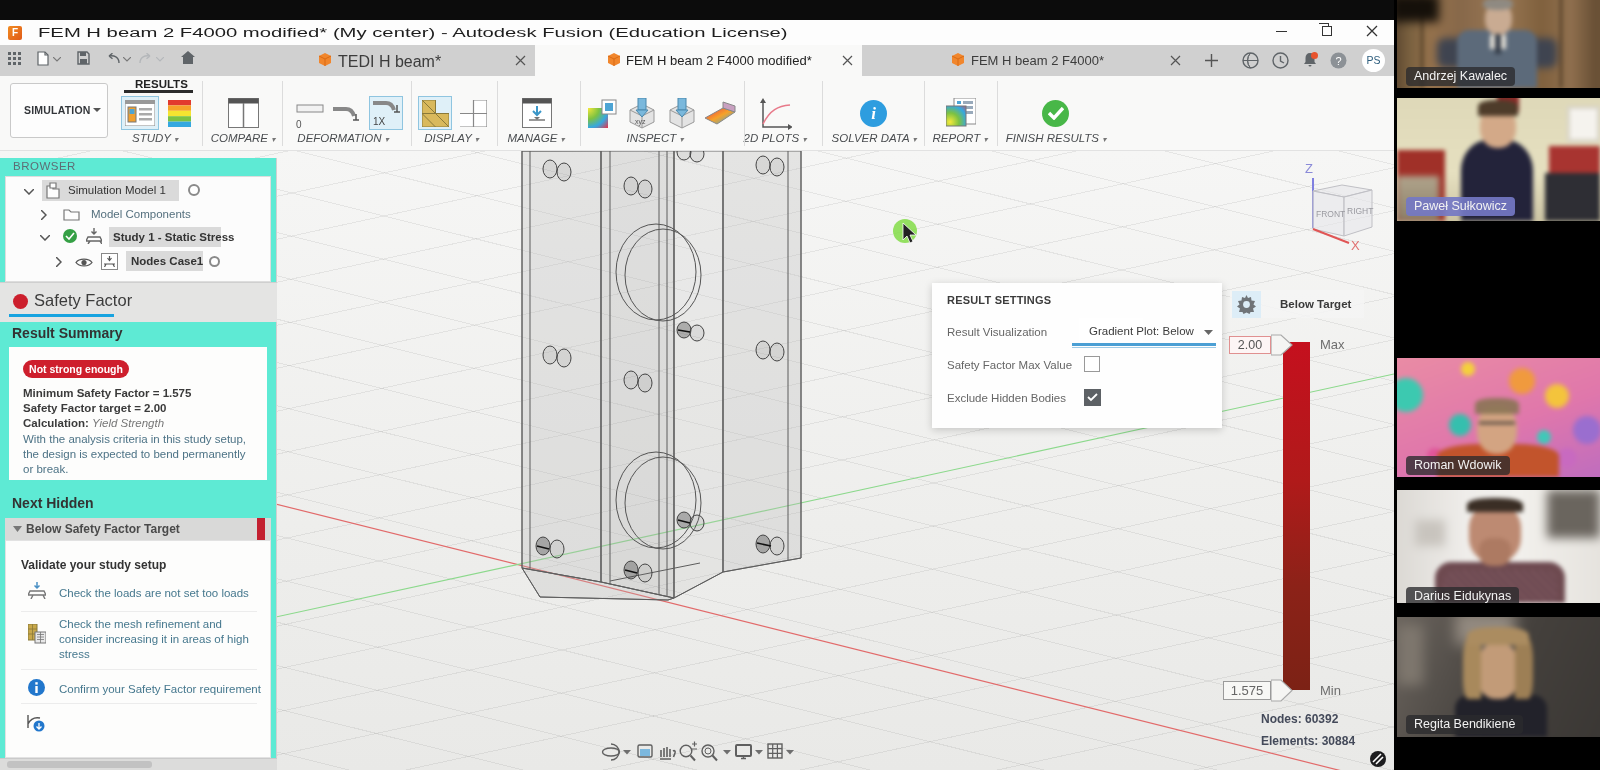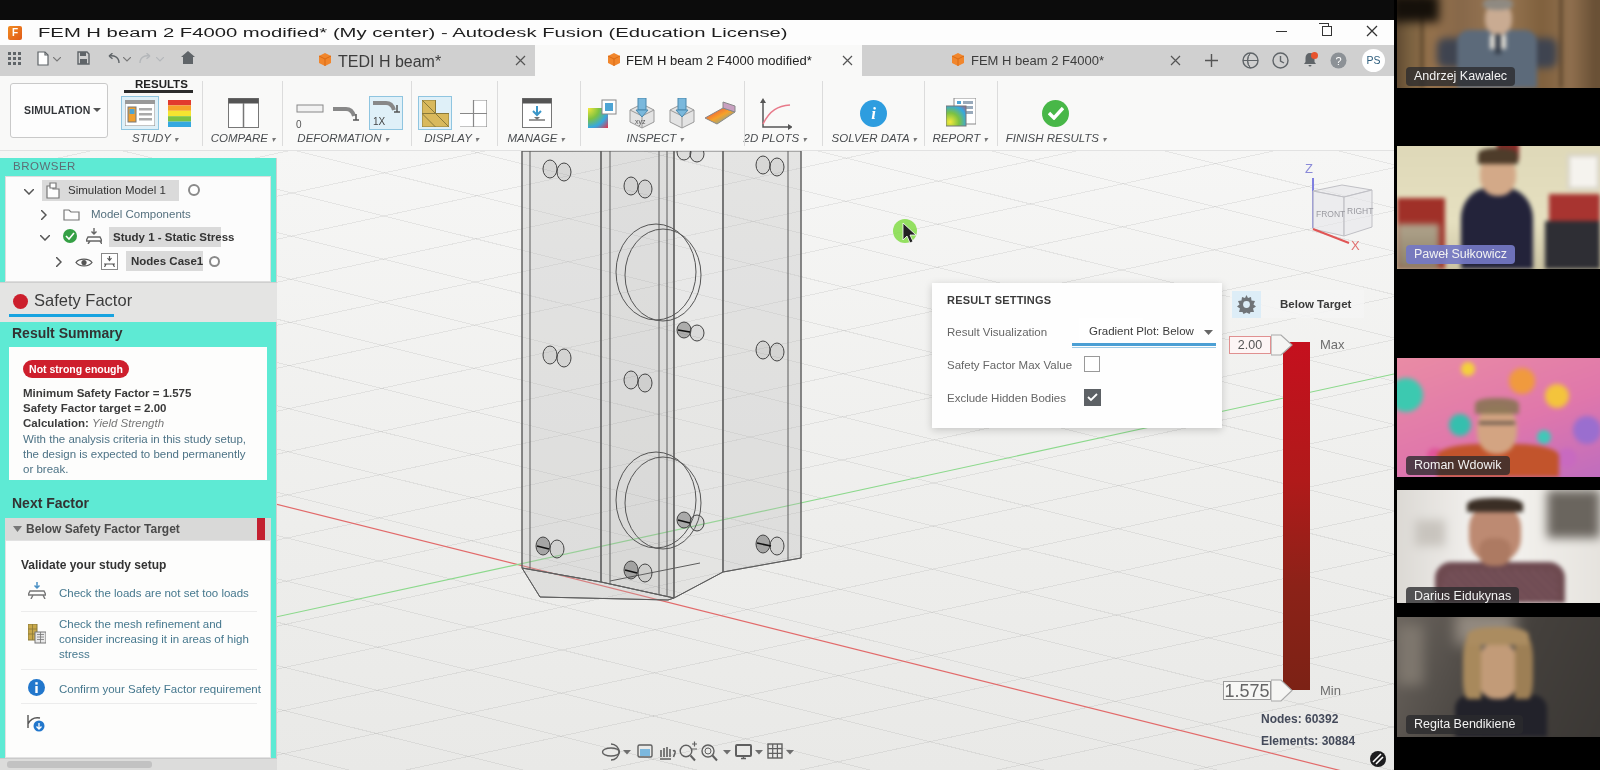--- a/index.html
+++ b/index.html
@@ -459,21 +459,21 @@
     <circle cx="9.5" cy="9.5" r="3.4" fill="#ddedf7"></circle>
   </svg>
   <div class="abs" style="left:1280px;top:298px;font-size:11.5px;font-weight:bold;color:#3a3a3a;">Below Target</div>
 
   <div class="abs" style="left:1283px;top:342px;width:27px;height:348px;background:linear-gradient(#c5101e,#b01a1a 40%,#8c2218 70%,#7c2215);"></div>
   <div class="abs" style="left:1229px;top:336px;width:42px;height:18px;background:#fdf5f5;border:1.5px solid #e09090;font-size:12.5px;color:#555;text-align:center;line-height:16px;">2.00</div>
   <svg class="abs" style="left:1271px;top:334px;" width="22" height="22">
     <path d="M0 1 H10 L21 11 L10 21 H0 Z" fill="#f5f5f3" stroke="#a9a9a9" stroke-width="1.2"></path>
   </svg>
   <div class="abs" style="left:1320px;top:337px;font-size:13px;color:#6e6e6e;">Max</div>
-  <div class="abs" style="left:1223px;top:681px;width:48px;height:19px;background:#f7f7f5;border:1px solid #9a9a9a;font-size:18px;color:#666;text-align:center;line-height:18px;">1.575</div>
+  <div class="abs" style="left:1223px;top:681px;width:48px;height:19px;background:#f7f7f5;border:1px solid #9a9a9a;font-size:13px;color:#666;text-align:center;line-height:18px;">1.575</div>
   <svg class="abs" style="left:1271px;top:679px;" width="22" height="23">
     <path d="M0 1 H10 L21 11.5 L10 22 H0 Z" fill="#f5f5f3" stroke="#a9a9a9" stroke-width="1.2"></path>
   </svg>
   <div class="abs" style="left:1320px;top:683px;font-size:13px;color:#6e6e6e;">Min</div>
   <div id="panel" class="abs">
     <div class="abs" style="left:13px;top:2px;font-size:11.5px;color:#5d6d75;letter-spacing:0.5px;">BROWSER</div>
 
     <div class="abs" style="left:5px;top:18px;width:266px;height:106px;background:#fcfcfc;border:1px solid #ddd;">
       <svg class="abs" style="left:18px;top:12px;" width="10" height="6">
         <path d="M0 0 L5 5 L10 0" fill="none" stroke="#555" stroke-width="1.5"></path>
@@ -527,21 +527,21 @@
     </div>
     <div class="abs" style="left:12px;top:167px;font-size:14px;font-weight:bold;color:#333;">Result Summary</div>
 
     <div class="abs" style="left:9px;top:189px;width:258px;height:133px;background:#fdfdfc;">
       <div class="abs" style="left:14px;top:13px;width:106px;height:18px;background:#ce1f2d;border-radius:9px;color:#fff;font-size:10.5px;font-weight:bold;text-align:center;line-height:18px;">Not strong enough</div>
       <div class="abs" style="left:14px;top:40px;font-size:11.5px;font-weight:bold;color:#3a3a3a;">Minimum Safety Factor = 1.575</div>
       <div class="abs" style="left:14px;top:55px;font-size:11.5px;font-weight:bold;color:#3a3a3a;">Safety Factor target = 2.00</div>
       <div class="abs" style="left:14px;top:70px;font-size:11.5px;color:#3a3a3a;"><b>Calculation:</b> <i style="color:#777;">Yield Strength</i></div>
       <div class="abs" style="left:14px;top:85px;width:233px;font-size:11.5px;line-height:14.8px;color:#4d7386;">With the analysis criteria in this study setup, the design is expected to bend permanently or break.</div>
     </div>
-    <div class="abs" style="left:12px;top:337px;font-size:14px;font-weight:bold;color:#333;">Next Factor</div>
+    <div class="abs" style="left:12px;top:337px;font-size:14px;font-weight:bold;color:#333;">Next Hidden</div>
 
     <div class="abs" style="left:5px;top:360px;width:266px;height:22px;background:#d9d9d8;">
       <svg class="abs" style="left:8px;top:8px;" width="9" height="6">
         <path d="M0 0 L4.5 6 L9 0" fill="#777"></path>
       </svg>
       <div class="abs" style="left:21px;top:4px;font-size:12px;font-weight:bold;color:#4a4a4a;">Below Safety Factor Target</div>
       <div class="abs" style="left:252px;top:0;width:8px;height:22px;background:#c32030;"></div>
     </div>
 
     <div class="abs" style="left:5px;top:382px;width:266px;height:218px;background:#fdfdfc;border:1px solid #e2e2e2;">
@@ -590,21 +590,21 @@
       <div class="abs" style="left:46px;top:44px;width:120px;height:30px;background:#3f4450;border-radius:8px;filter:blur(3px);"></div>
       <div class="abs" style="left:66px;top:36px;width:80px;height:58px;background:#5c6a7a;border-radius:12px 12px 0 0;"></div>
       <div class="abs" style="left:94px;top:9px;width:27px;height:32px;background:#c9ab92;border-radius:45%;"></div>
       <div class="abs" style="left:92px;top:4px;width:30px;height:12px;background:#8f8a82;border-radius:40%;"></div>
       <div class="abs" style="left:99px;top:41px;width:16px;height:14px;background:#e8e4da;"></div>
       <div class="abs" style="left:104px;top:40px;width:6px;height:20px;background:#343c48;"></div>
       </div>
       <div class="nlabel" style="top:67px;">Andrzej Kawalec</div>
     </div>
 
-    <div class="tile" style="top:98px;height:123px;margin-top:48px;">
+    <div class="tile" style="top:98px;height:123px;">
       <div class="scene">
       <div class="abs" style="left:0;top:0;width:215px;height:135px;background:linear-gradient(#ded8b8, #e6e0c0 60%, #c8c0a0);"></div>
       <div class="abs" style="left:106px;top:0;width:22px;height:20px;background:#8c2a28;"></div>
       <div class="abs" style="left:176px;top:14px;width:33px;height:36px;background:#f5f3ee;border:3px solid #d8d4c8;"></div>
       <div class="abs" style="left:6px;top:58px;width:48px;height:71px;background:#a03028;"></div>
       <div class="abs" style="left:158px;top:54px;width:51px;height:55px;background:#a83430;"></div>
       <div class="abs" style="left:154px;top:81px;width:55px;height:48px;background:#2e2e34;"></div>
       <div class="abs" style="left:6px;top:84px;width:42px;height:45px;background:linear-gradient(#b0a48c,#8c8068);filter:blur(2px);"></div>
       <div class="abs" style="left:70px;top:48px;width:72px;height:81px;background:#23233a;border-radius:38% 38% 0 0;"></div>
       <div class="abs" style="left:89px;top:14px;width:36px;height:42px;background:#d3a988;border-radius:45%;"></div>

